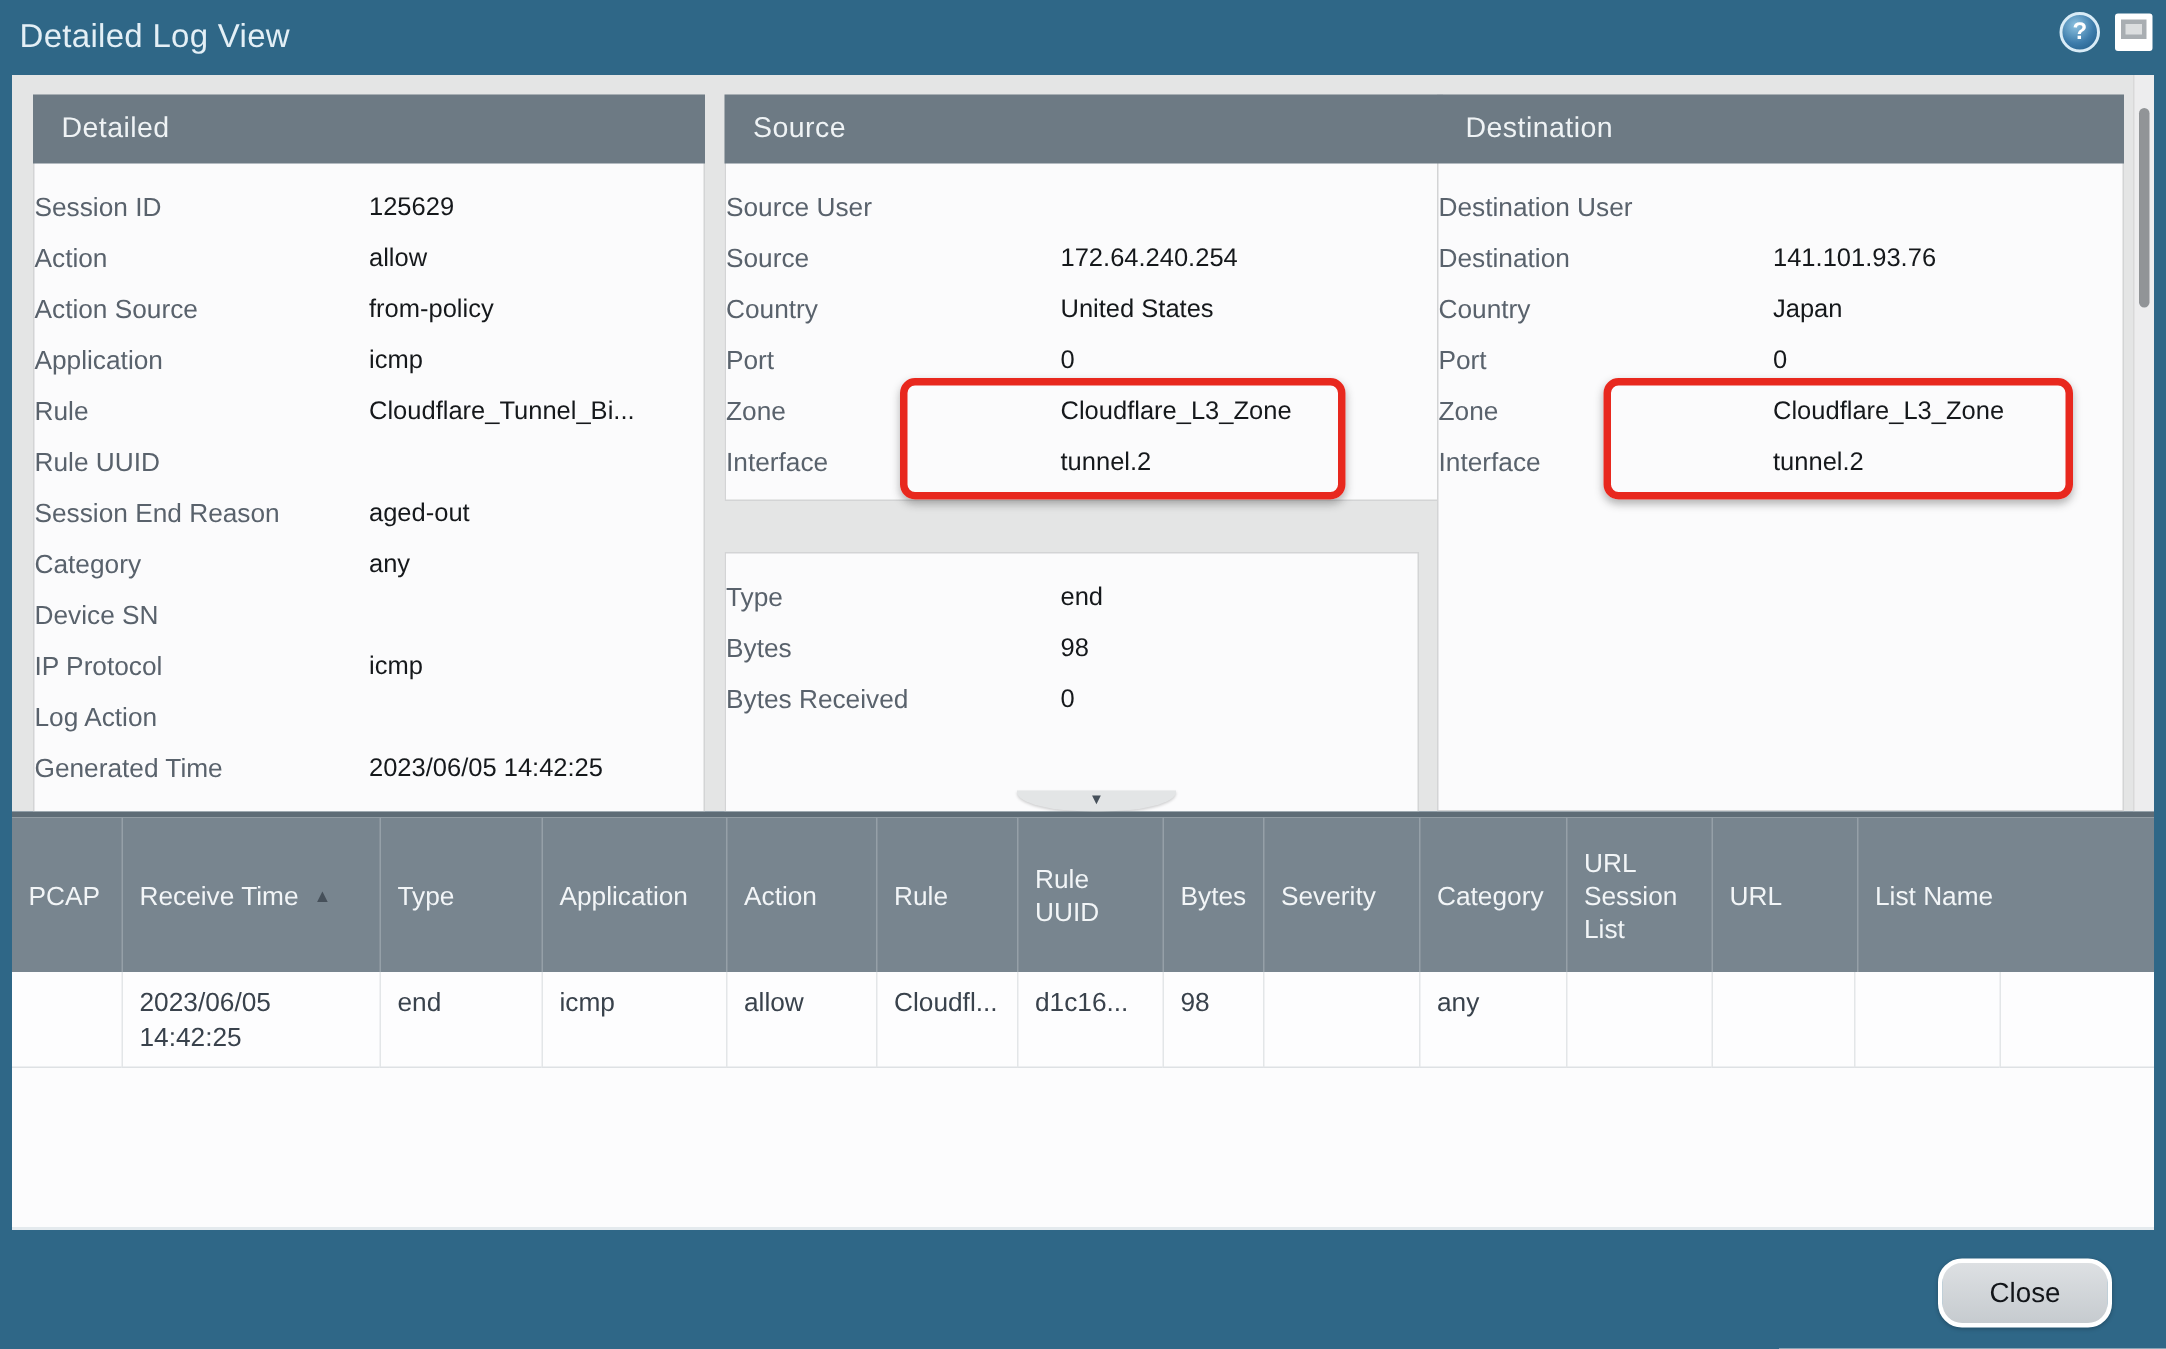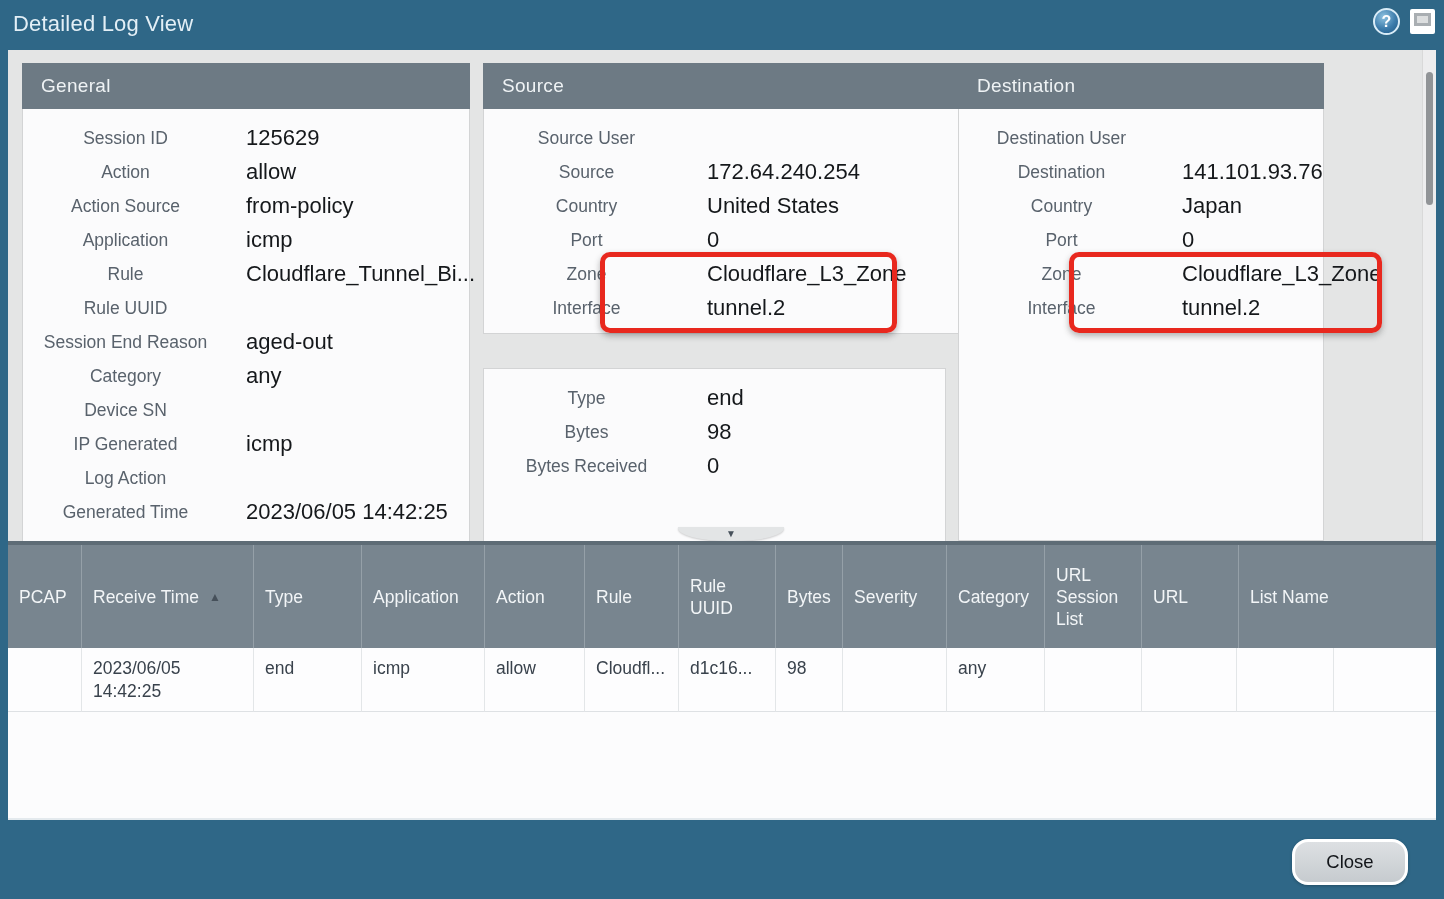--- a/index.html
+++ b/index.html
@@ -33,27 +33,27 @@
     background:#e4e5e5; overflow:hidden;
   }
   .panel { position:absolute; background:#fbfbfc; border:1px solid #d3d4d5; box-sizing:border-box; }
   .panel-header {
     height:46px; background:#6d7a84; color:#eff3f5; font-size:19px;
     display:flex; align-items:center; padding-left:19px; letter-spacing:.3px;
     margin:-1px -1px 0 -1px;
   }
   .panel-body { padding-top:12px; }
   .frow { display:flex; align-items:center; min-height:34px; }
-  .flabel { flex:none; width:205px; text-align:center; color:#59626c; font-size:17.5px; }
-  .fvalue { margin-left:18px; flex:1; color:#15181b; font-size:22px; line-height:22px; padding-right:10px; }
+  .flabel { flex:none; width:205px; text-align:left; color:#59626c; font-size:17.5px; }
+  .fvalue { margin-left:18px; flex:1; color:#15181b; font-size:17px; line-height:22px; padding-right:10px; }
 
   #panel-general     { left:14px;  top:13px;  width:448px; height:530px; }
   #panel-source      { left:475px; top:13px;  width:479px; padding-bottom:8px; }
   #panel-details     { left:475px; top:318px; width:463px; height:200px; }
-  #panel-destination { left:950px; top:13px;  width:366px; height:478px; }
+  #panel-destination { left:950px; top:13px;  width:458px; height:478px; }
 
   
   .hl-box {
     position:absolute; box-sizing:border-box; z-index:5; pointer-events:none;
     border:5px solid #e8281e; border-radius:10px;
     box-shadow:0 3px 6px rgba(40,40,40,.35);
   }
   #hl-source      { left:592px;  top:202px; width:297px; height:81px; }
   #hl-destination { left:1061px; top:202px; width:313px; height:81px; }
 
@@ -119,21 +119,21 @@
   <div class="window-icon">
     <div class="inner">
       <div class="inner2"></div>
     </div>
   </div>
 </div>
 
 <div class="upper">
 
   <div class="panel" id="panel-general">
-    <div class="panel-header">General</div>
+    <div class="panel-header">Detailed</div>
     <div class="panel-body">
       <div class="frow">
           <div class="flabel">Session ID</div>
           <div class="fvalue">125629</div>
         </div>
       <div class="frow">
           <div class="flabel">Action</div>
           <div class="fvalue">allow</div>
         </div>
       <div class="frow">
@@ -157,21 +157,21 @@
         </div>
       <div class="frow">
           <div class="flabel">Category</div>
           <div class="fvalue">any</div>
         </div>
       <div class="frow">
           <div class="flabel">Device SN</div>
           <div class="fvalue"></div>
         </div>
       <div class="frow">
-          <div class="flabel">IP Generated</div>
+          <div class="flabel">IP Protocol</div>
           <div class="fvalue">icmp</div>
         </div>
       <div class="frow">
           <div class="flabel">Log Action</div>
           <div class="fvalue"></div>
         </div>
       <div class="frow">
           <div class="flabel">Generated Time</div>
           <div class="fvalue">2023/06/05 14:42:25</div>
         </div>

